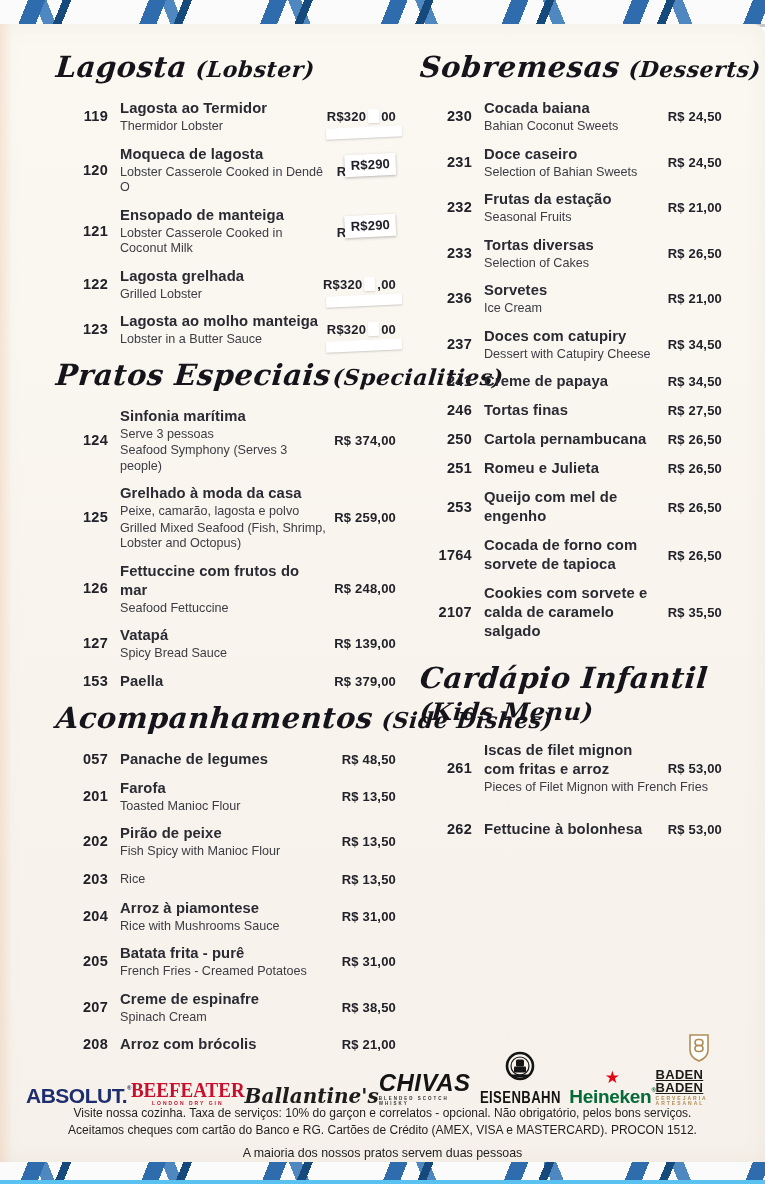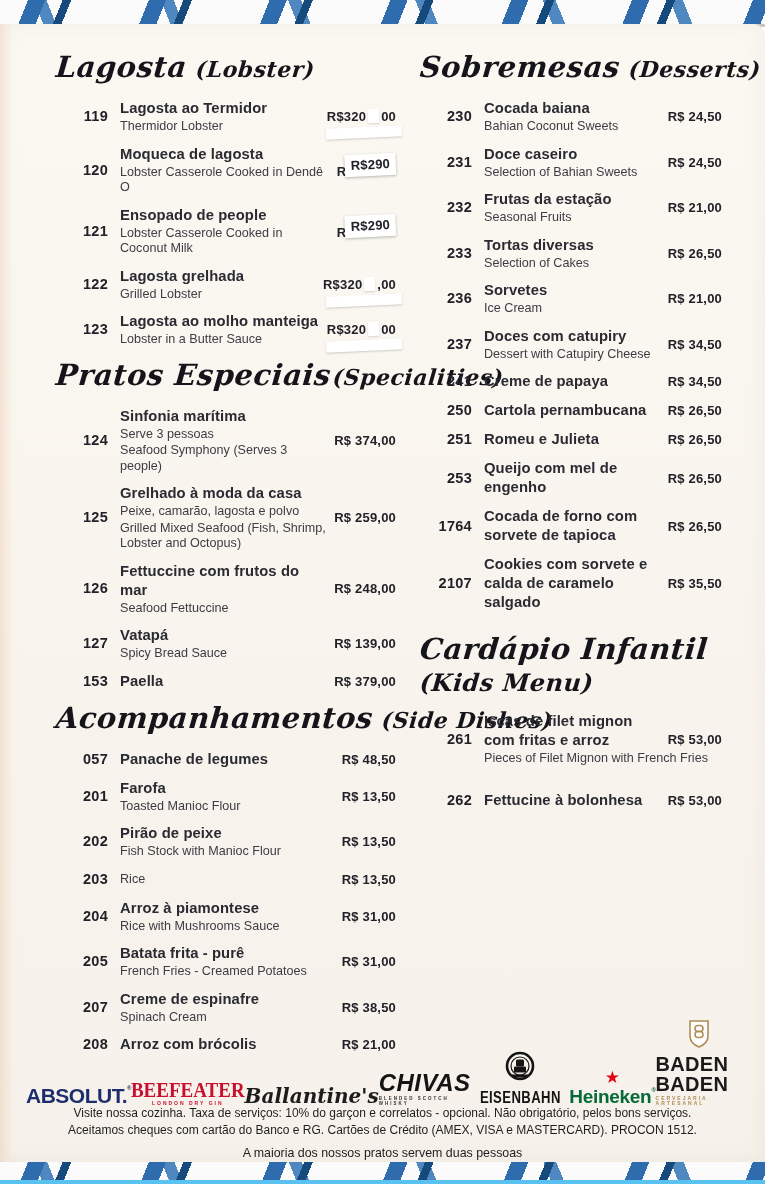--- a/index.html
+++ b/index.html
@@ -65,21 +65,21 @@
   .absolut .b-name{font-size:21px;font-weight:800;color:#1d2d6e;letter-spacing:-.5px;}
   .reg{font-size:6px;vertical-align:top;}
   .beefeater .b-name{font-family:"Liberation Serif", serif;font-size:19px;font-weight:700;color:#c8102e;transform:scaleY(1.15);}
   .beefeater .b-sub{color:#c8102e;}
   .ballantines .b-name{font-family:"DejaVu Serif", serif;font-style:italic;font-size:20px;font-weight:600;color:#1c1c1c;}
   .chivas .b-name{font-size:24px;font-weight:900;color:#141414;letter-spacing:.5px;font-style:italic;}
   .chivas .b-sub{font-size:4.5px;color:#333;}
   .eisenbahn .b-name{font-size:16px;font-weight:800;color:#141414;transform:scaleX(.82);letter-spacing:.5px;}
   .heineken .b-name{font-size:19px;font-weight:800;color:#046a38;letter-spacing:-.3px;}
   .heineken .star{font-size:17px;color:#e30613;margin-bottom:1px;}
-  .baden .b-name{font-size:20px;font-weight:800;color:#1a1a1a;letter-spacing:.3px;}
+  .baden .b-name{font-size:13px;font-weight:800;color:#1a1a1a;letter-spacing:.3px;text-decoration:underline;}
   .baden .b-sub{color:#b08d57;}
   .icon{display:block;margin-bottom:2px;}
 
   
   .footer{position:absolute;left:30px;right:30px;top:1080px;text-align:center;color:#1e1e1e;}
   .footer p{margin:1px 0;font-size:12px;line-height:16px;}
   .footer p.sp{margin-top:7px;font-size:12.4px;}
 </style>
 </head>
 <body>
@@ -110,21 +110,21 @@
       <span class="mid">
         <span class="nm">Moqueca de lagosta</span>
         <span class="ds">Lobster Casserole Cooked in Dendê O</span>
       </span>
       <span class="pr rel"><span class="ghost">R$</span><span class="stk-tag">R$290</span></span>
     </div>
 
     <div class="row">
       <span class="num">121</span>
       <span class="mid">
-        <span class="nm">Ensopado de people</span>
+        <span class="nm">Ensopado de manteiga</span>
         <span class="ds">Lobster Casserole Cooked in Coconut Milk</span>
       </span>
       <span class="pr rel"><span class="ghost">R$</span><span class="stk-tag">R$290</span></span>
     </div>
 
     <div class="row">
       <span class="num">122</span>
       <span class="mid">
         <span class="nm">Lagosta grelhada</span>
         <span class="ds">Grilled Lobster</span>
@@ -210,21 +210,21 @@
         <span class="nm">Farofa</span>
         <span class="ds">Toasted Manioc Flour</span>
       </span>
       <span class="pr">R$ 13,50</span>
     </div>
 
     <div class="row">
       <span class="num">202</span>
       <span class="mid">
         <span class="nm">Pirão de peixe</span>
-        <span class="ds">Fish Stock with Manioc Flour</span>
+        <span class="ds">Fish Spicy with Manioc Flour</span>
       </span>
       <span class="pr">R$ 13,50</span>
     </div>
 
     <div class="row">
       <span class="num">203</span>
       <span class="mid">
         <span class="ds">Rice</span>
       </span>
       <span class="pr">R$ 13,50</span>
@@ -329,20 +329,27 @@
     </div>
 
     <div class="row">
       <span class="num">241</span>
       <span class="mid">
           <span class="nm">Creme de papaya</span>
         </span>
       <span class="pr">R$ 34,50</span>
     </div>
 
+    <div class="row">
+      <span class="num">246</span>
+      <span class="mid">
+          <span class="nm">Tortas finas</span>
+        </span>
+      <span class="pr">R$ 27,50</span>
+    </div>
 
     <div class="row">
       <span class="num">250</span>
       <span class="mid">
           <span class="nm nowrap">Cartola pernambucana</span>
         </span>
       <span class="pr">R$ 26,50</span>
     </div>
 
     <div class="row">

